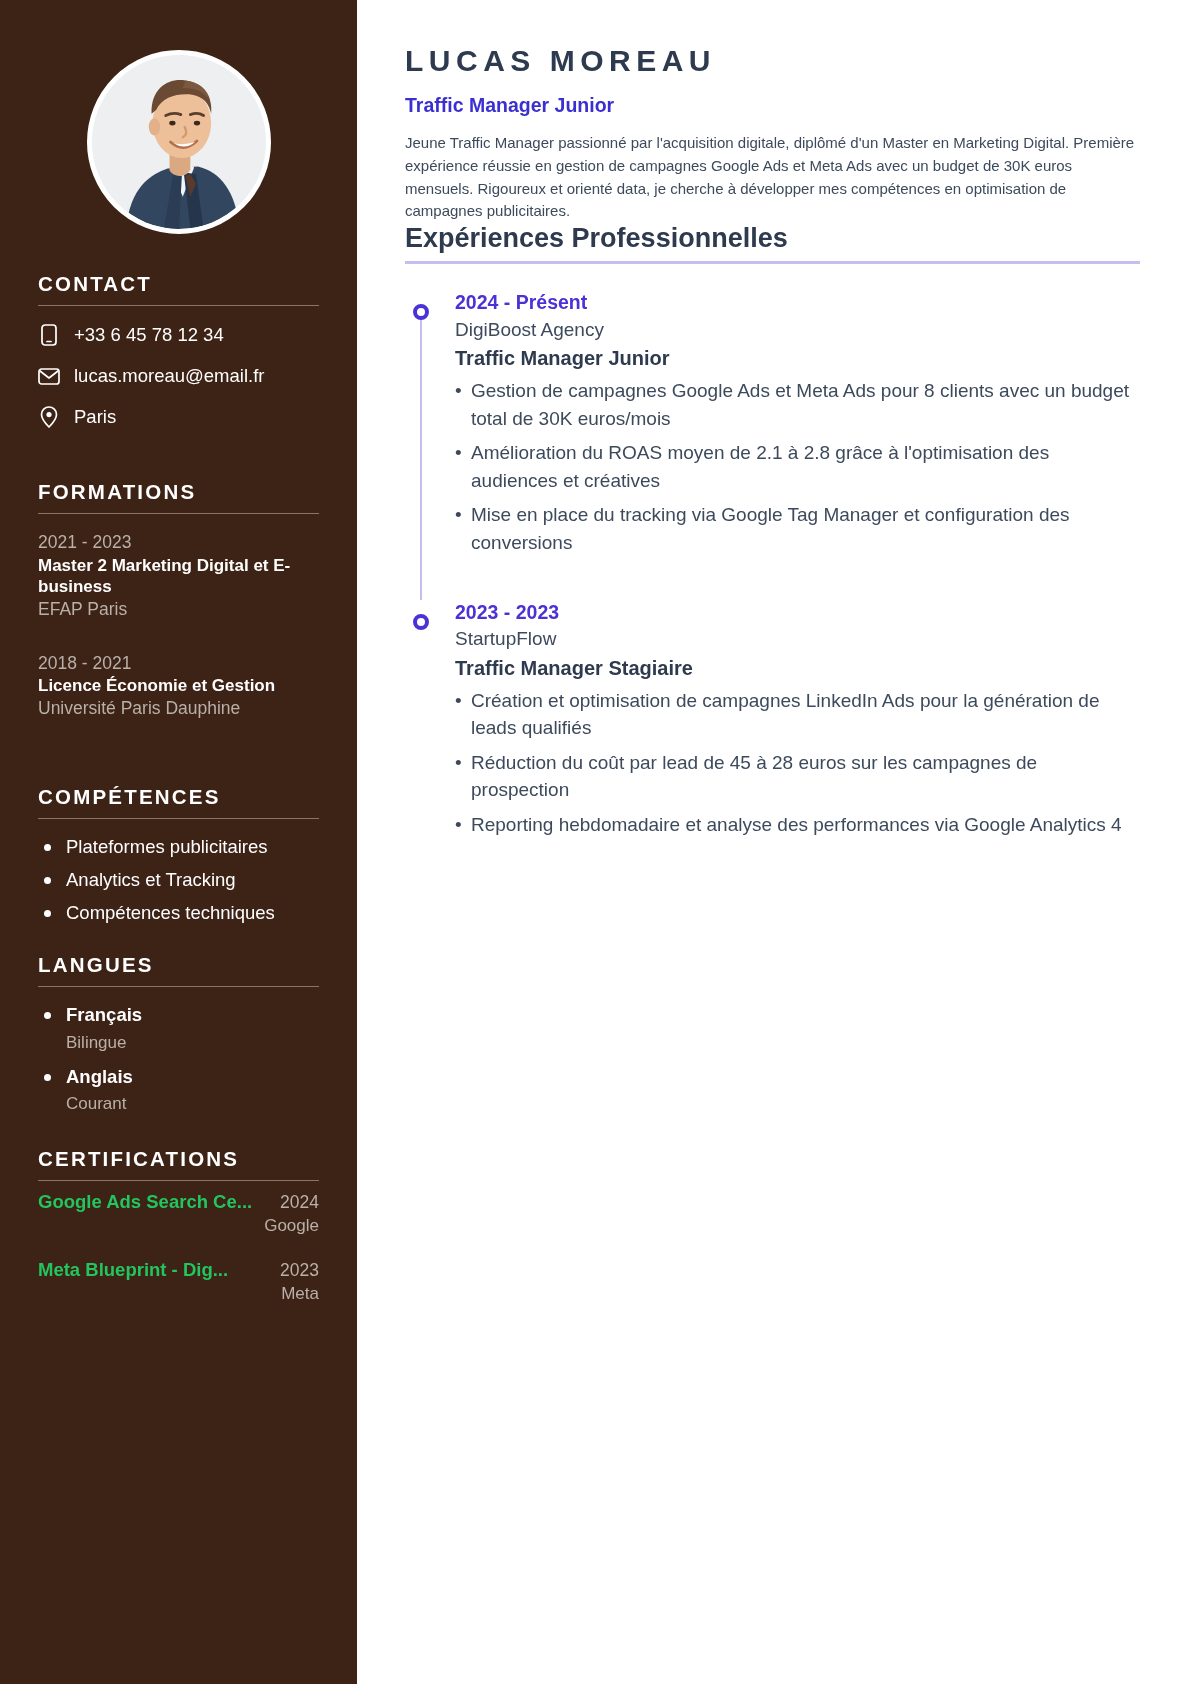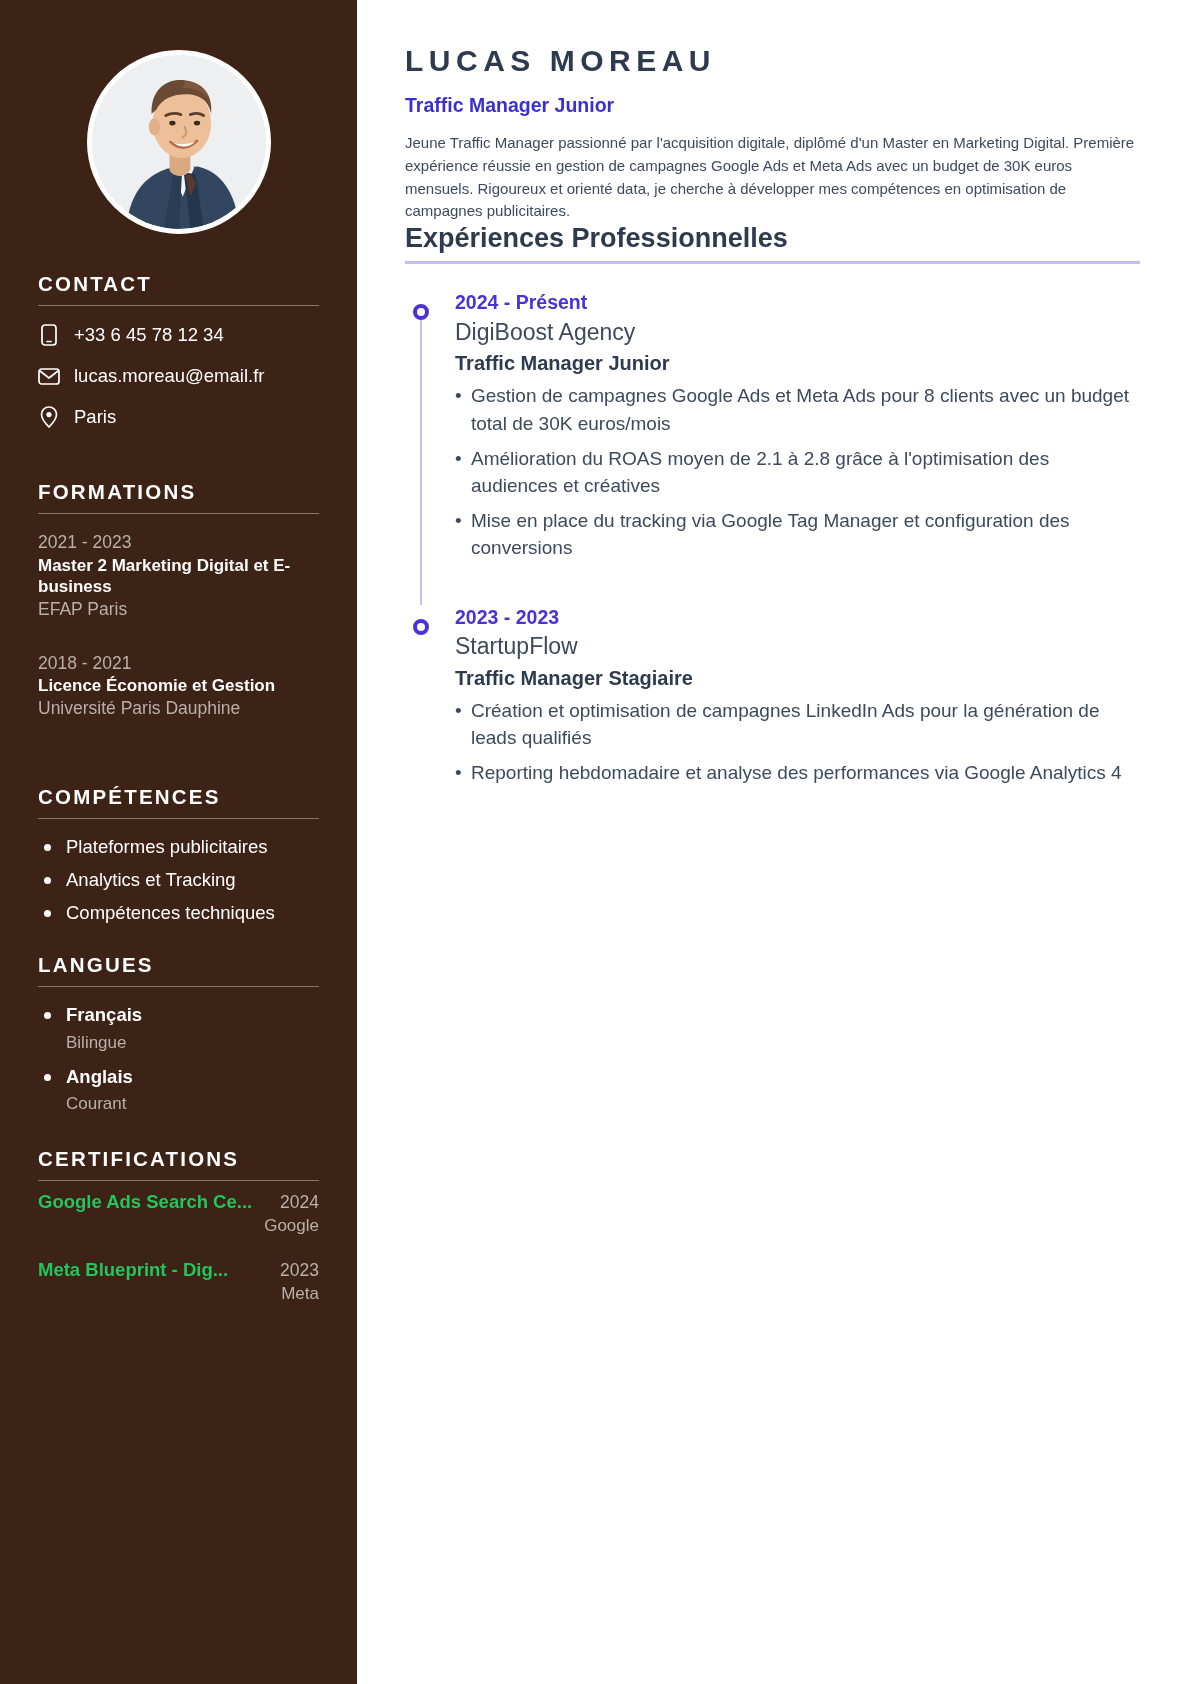--- a/index.html
+++ b/index.html
@@ -226,21 +226,21 @@
   .tl-item:last-child .tl-line { display: none; }
 
   .tl-years {
     font-size: 19.5px;
     font-weight: bold;
     color: #4a32d6;
     line-height: 1.3;
     margin-bottom: 2px;
   }
   .tl-company {
-    font-size: 23px;
+    font-size: 19px;
     color: #3d4a5c;
     line-height: 1.3;
     margin-bottom: 3px;
   }
   .tl-title {
     font-size: 20px;
     font-weight: bold;
     color: #2e3a4e;
     line-height: 1.3;
     margin-bottom: 6px;
@@ -443,19 +443,20 @@
       </div>
 
       <div class="tl-item">
         <span class="tl-dot"></span>
 
         <div class="tl-years">2023 - 2023</div>
         <div class="tl-company">StartupFlow</div>
         <div class="tl-title">Traffic Manager Stagiaire</div>
         <ul class="tl-ul">
           <li class="tl-li">Création et optimisation de campagnes LinkedIn Ads pour la génération de leads qualifiés</li>
+          <li class="tl-li">Réduction du coût par lead de 45 à 28 euros sur les campagnes de prospection</li>
           <li class="tl-li">Reporting hebdomadaire et analyse des performances via Google Analytics 4</li>
         </ul>
       </div>
 
     </div>
   </main>
 </div>
 
 </body></html>

